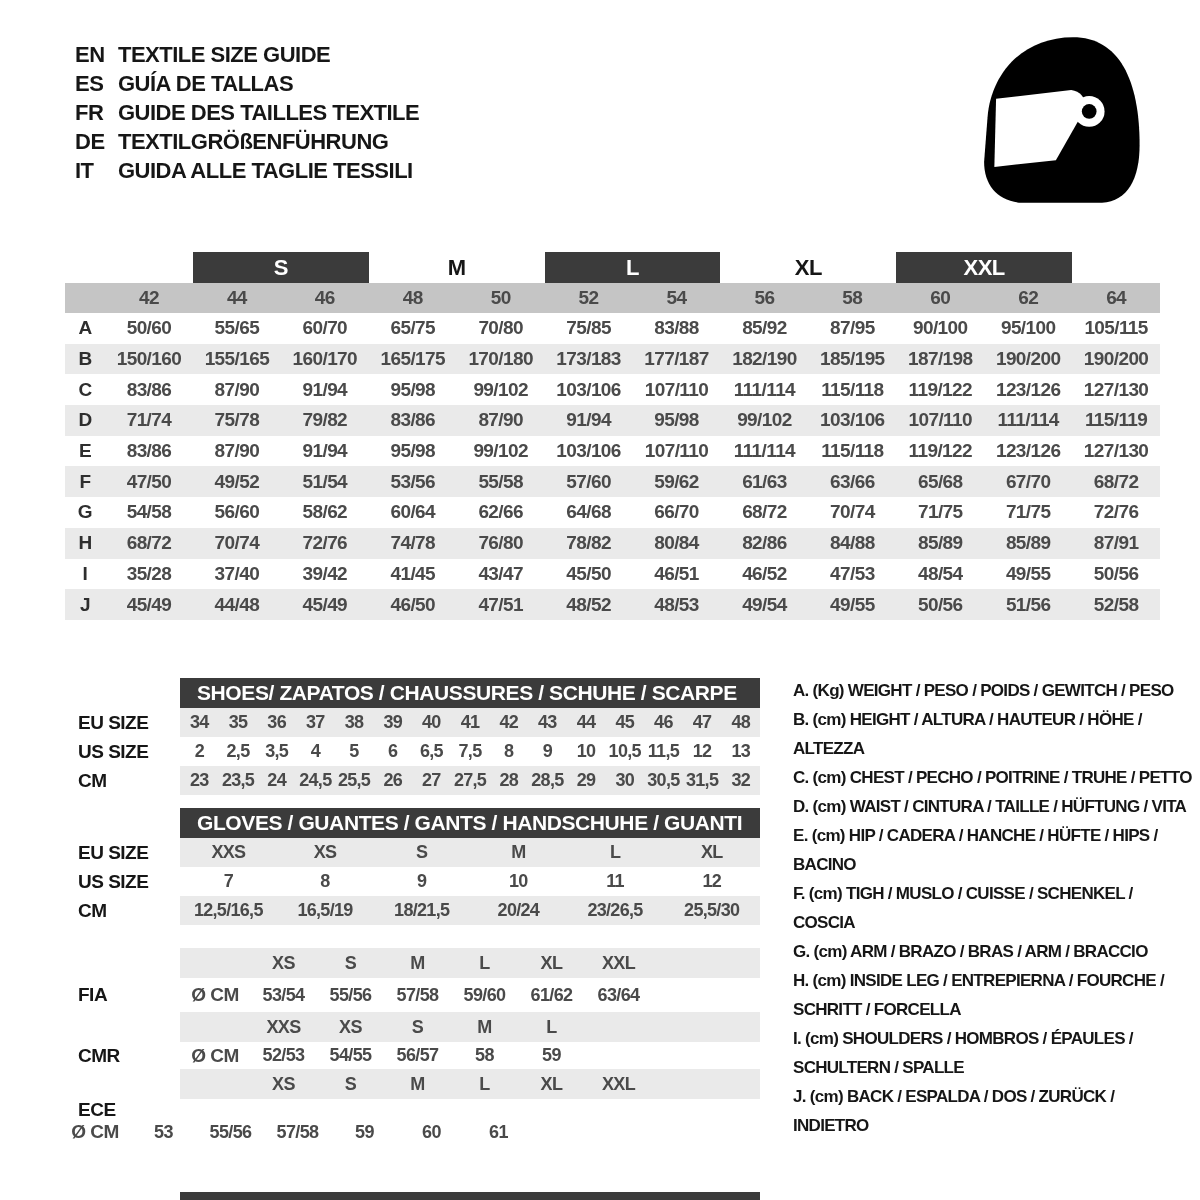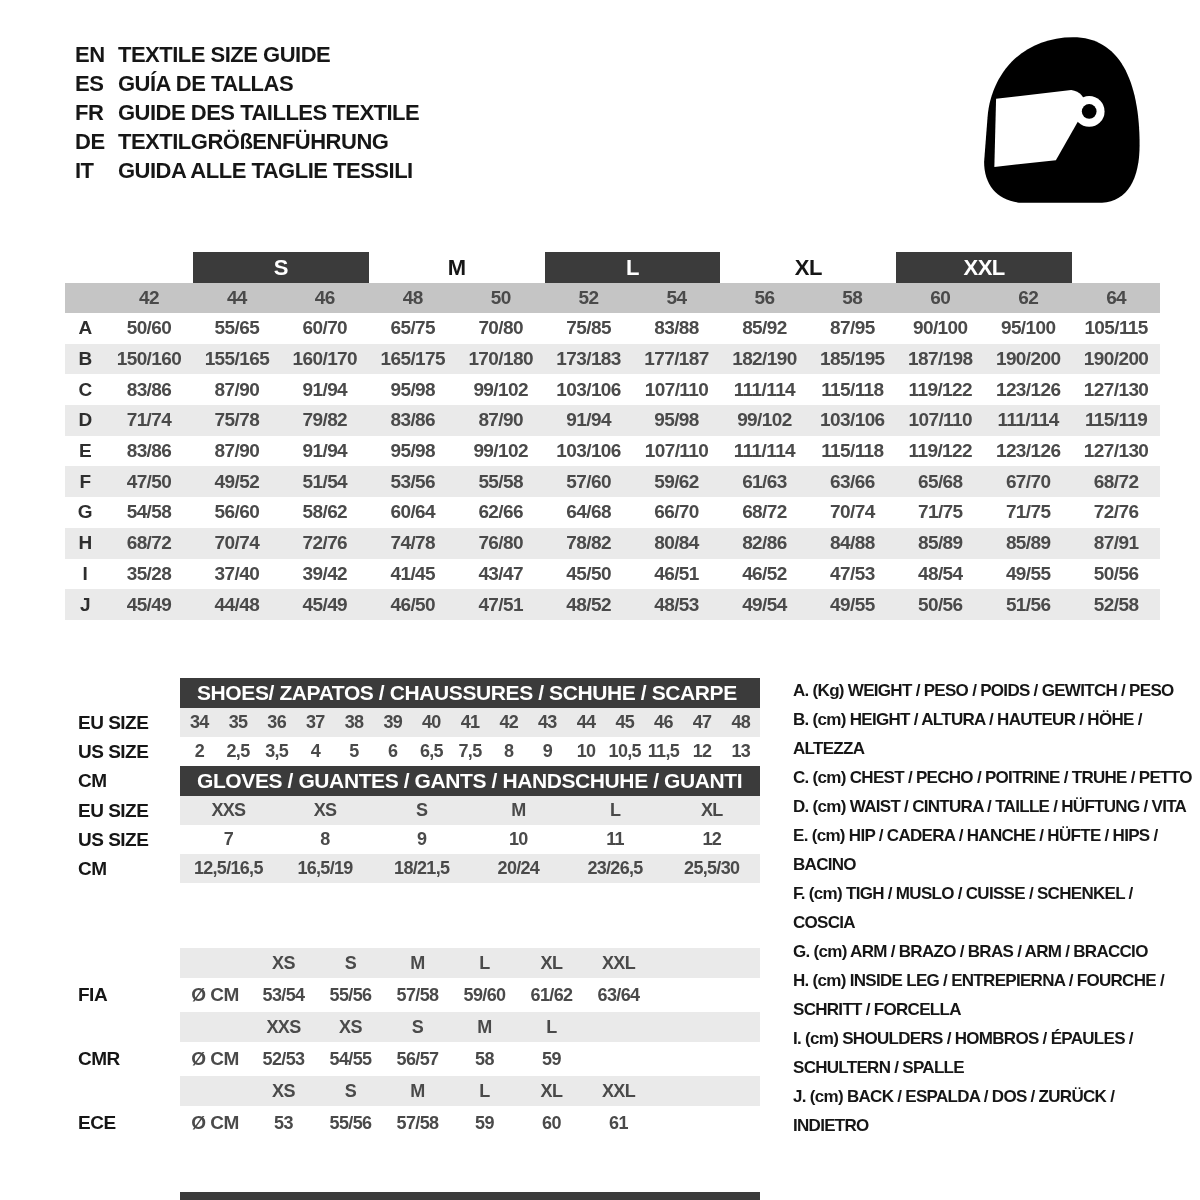--- a/index.html
+++ b/index.html
@@ -335,21 +335,21 @@
             <div class="scell">29</div>
             <div class="scell">30</div>
             <div class="scell">30,5</div>
             <div class="scell">31,5</div>
             <div class="scell">32</div>
           </div>
         </div>
       </div>
   </div>
 
-  <div class="section" id="gloves-section" style="top:766px">
+  <div class="section" id="gloves-section" style="top:808px">
     <div class="sec-header">
       <div class="sec-spacer"></div>
       <div class="sec-bar">GLOVES / GUANTES / GANTS / HANDSCHUHE / GUANTI</div>
     </div>
     <div id="gloves-rows">
         <div class="srow" style="height: 29px;">
           <div class="srow-label">EU SIZE</div>
           <div class="srow-cells shaded">
             <div class="scell">XXS</div>
             <div class="scell">XS</div>
@@ -421,21 +421,21 @@
             <div class="hcell-first"></div>
             <div class="hcell">XXS</div>
             <div class="hcell">XS</div>
             <div class="hcell">S</div>
             <div class="hcell">M</div>
             <div class="hcell">L</div>
             <div class="hcell"></div>
             <div class="hcell-fill"></div>
           </div>
         </div>
-        <div class="srow" style="height: 34px;">
+        <div class="srow" style="height: 27px;">
           <div class="srow-label">CMR</div>
           <div class="srow-cells">
             <div class="hcell-first">Ø CM</div>
             <div class="hcell">52/53</div>
             <div class="hcell">54/55</div>
             <div class="hcell">56/57</div>
             <div class="hcell">58</div>
             <div class="hcell">59</div>
             <div class="hcell"></div>
             <div class="hcell-fill"></div>
@@ -447,21 +447,21 @@
             <div class="hcell-first"></div>
             <div class="hcell">XS</div>
             <div class="hcell">S</div>
             <div class="hcell">M</div>
             <div class="hcell">L</div>
             <div class="hcell">XL</div>
             <div class="hcell">XXL</div>
             <div class="hcell-fill"></div>
           </div>
         </div>
-        <div class="srow" style="height: 34px;">
+        <div class="srow" style="height: 34px; flex-direction: column;">
           <div class="srow-label">ECE</div>
           <div class="srow-cells">
             <div class="hcell-first">Ø CM</div>
             <div class="hcell">53</div>
             <div class="hcell">55/56</div>
             <div class="hcell">57/58</div>
             <div class="hcell">59</div>
             <div class="hcell">60</div>
             <div class="hcell">61</div>
             <div class="hcell-fill"></div>

